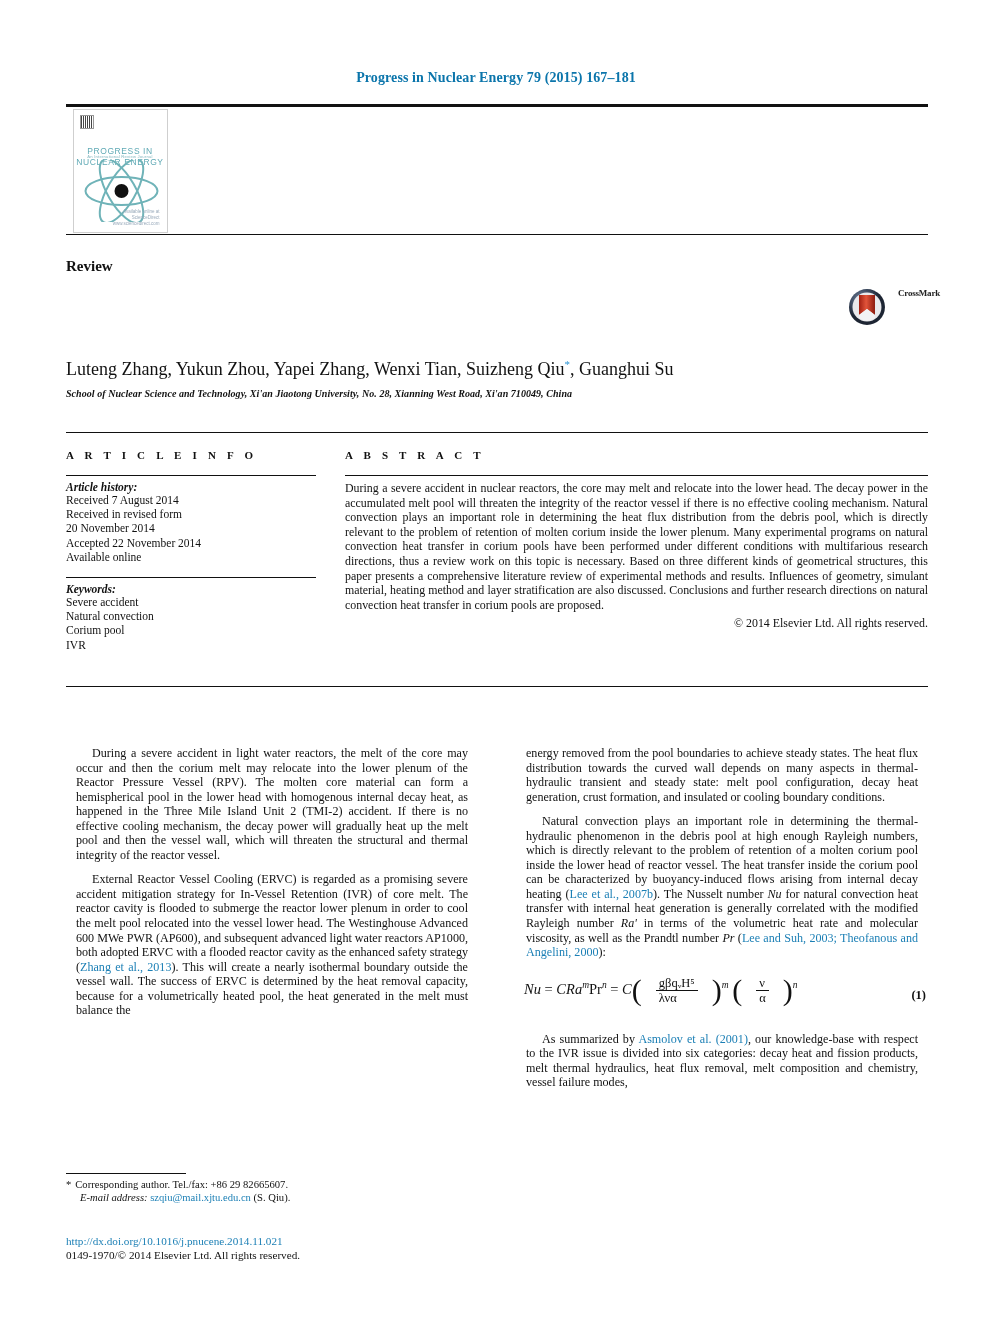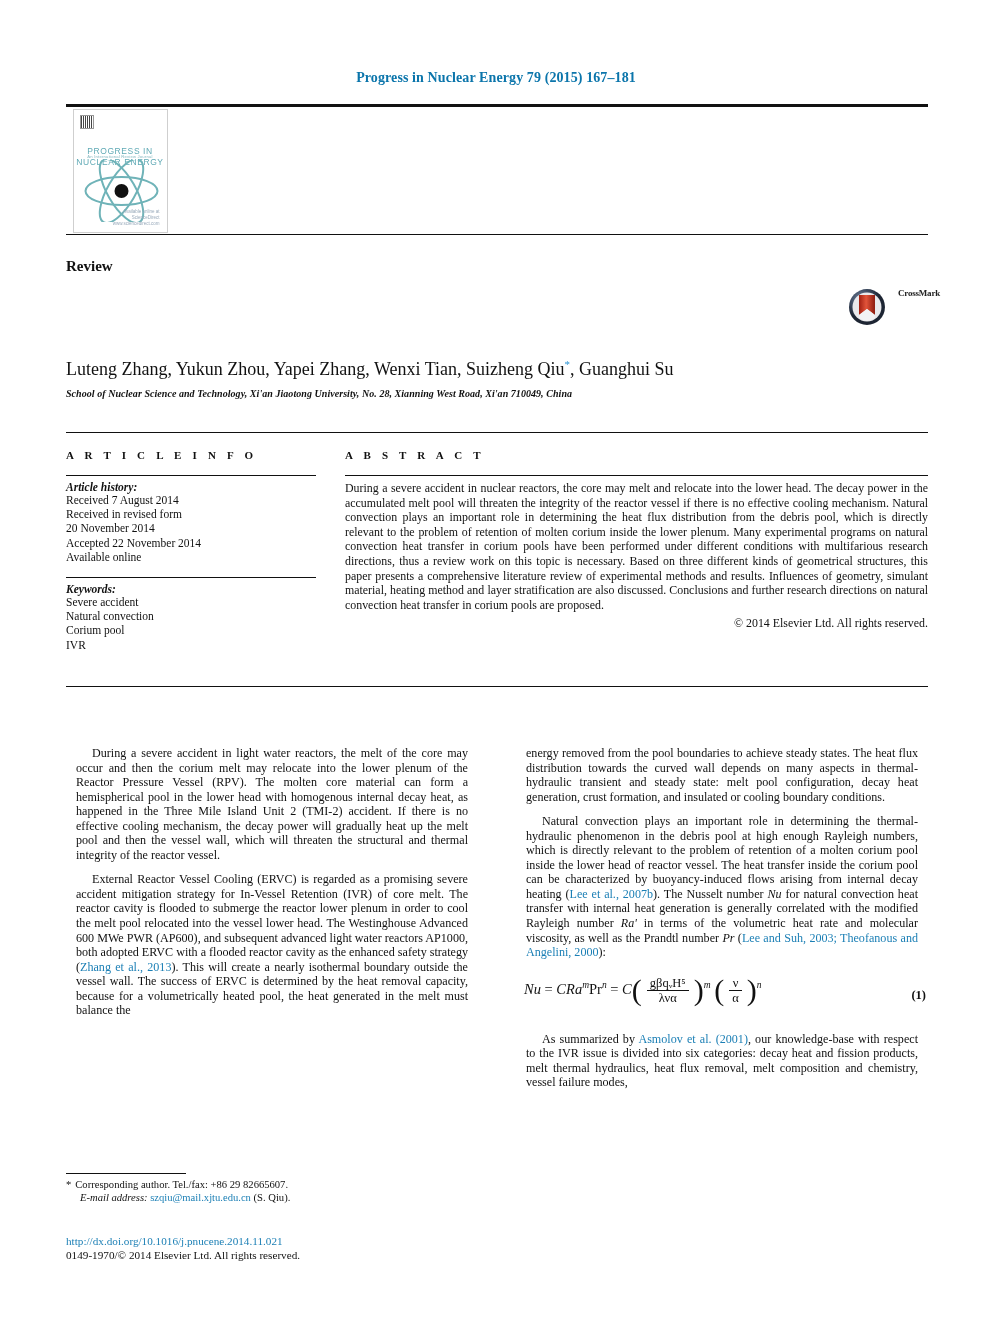--- a/index.html
+++ b/index.html
@@ -253,24 +253,24 @@
     font-family: "Liberation Serif", serif;
   }
   .eq i { font-style: italic; }
   .eqnum {
     position: absolute; right: 2px; top: 14px;
     font-size: 12.5px; font-weight: bold;
   }
   .frac {
     display: inline-block;
     vertical-align: middle;
-    text-align: center;
+    text-align: left;
     font-size: 12.5px;
     line-height: 1.12;
-    margin: 0 5px;
+    margin: 0 14px;
   }
   .frac .num { display: block; border-bottom: 1px solid #111; padding: 0 3px; }
   .frac .den { display: block; padding: 0 3px; }
   .paren {
     display: inline-block;
     font-size: 30px;
     vertical-align: middle;
     line-height: 0.78;
     font-weight: 300;
   }

